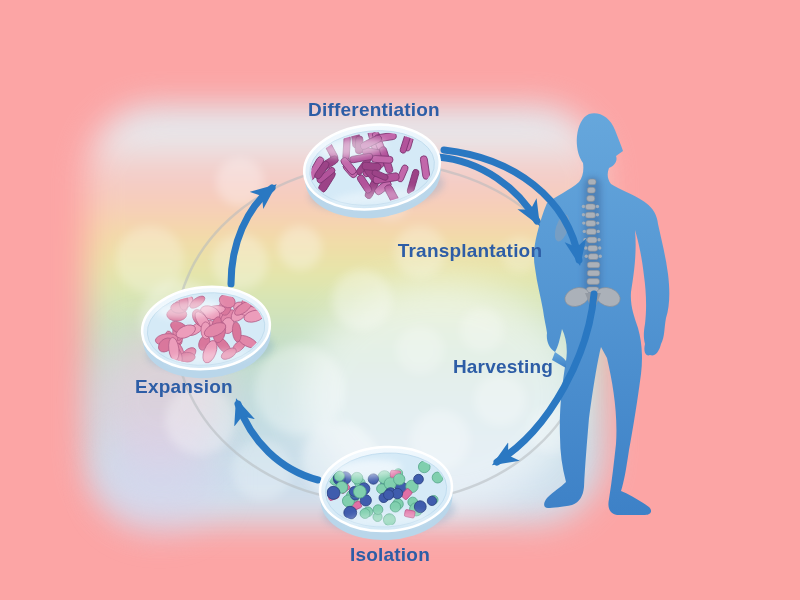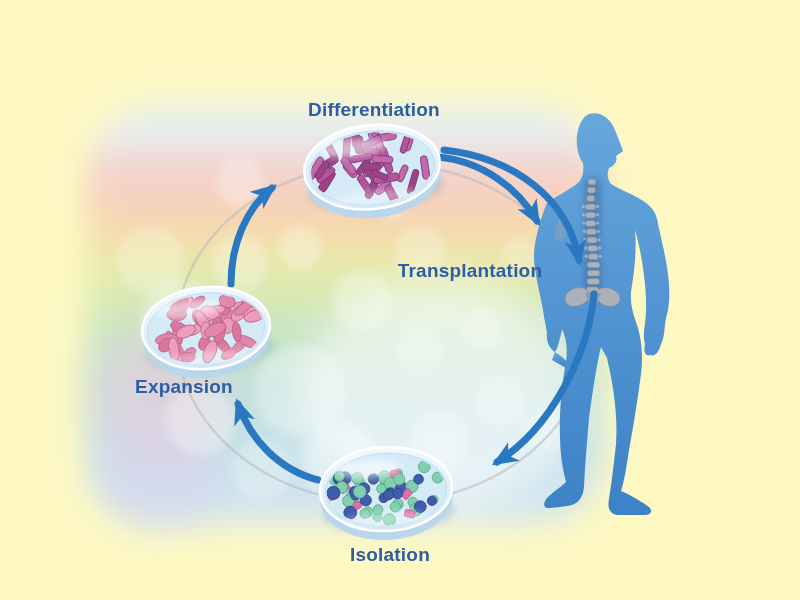--- a/index.html
+++ b/index.html
@@ -1,16 +1,16 @@
 <!DOCTYPE html>
 <html style="--label-color: #2d5da6;"><head>
 <meta charset="utf-8">
 <style>
   html,body{margin:0;padding:0;background:#ffffff;}
-  .stage{position:relative;width:800px;height:600px;overflow:hidden;background:#fef9c3;
+  .stage{position:relative;width:800px;height:600px;overflow:hidden;background:#fca5a5;
          font-family:"Liberation Sans",sans-serif;}
   .bg{position:absolute;left:86px;top:106px;width:518px;height:418px;border-radius:70px;
       filter:blur(16px);opacity:.95;
       background:linear-gradient(180deg,
         #dcedf4 0%, #e8eef2 7%,
         #f5cdc9 16%, #f6cfc2 22%,
         #f7d6ae 28%, #f0e3a6 34%,
         #e3ecac 41%, #cfe7bc 49%,
         #c3e3c9 57%, #bfe0da 66%,
         #c2e1e8 76%, #c9e2f0 88%, #d3e5f3 100%);}
@@ -286,16 +286,17 @@
           <circle cx="-9.060129782818258" cy="20.184117550570516" r="4.8537562396377325" fill="#80cfae" stroke="#56a78b" stroke-width="0.8"></circle>
           <circle cx="13.718777871206402" cy="-8.93575669163838" r="5.654086676985026" fill="#80cfae" stroke="#56a78b" stroke-width="0.8"></circle>
           <circle cx="-26.279423963092267" cy="1.3358417852036655" r="6.359025804139674" fill="#80cfae" stroke="#56a78b" stroke-width="0.8"></circle>
         </g>
         <ellipse cx="-16.5" cy="-21" rx="33" ry="9.24" fill="#ffffff" opacity="0.55" filter="url(#soft)"></ellipse>
         <ellipse cx="0" cy="30.24" rx="42.9" ry="6.72" fill="#ffffff" opacity="0.35" filter="url(#soft)"></ellipse>
       </g>
     </svg>
 
   <div class="lbl" style="left:374px;top:110px;">Differentiation</div>
-  <div class="lbl" style="left:470px;top:251px;margin-top:20px;">Transplantation</div>
+  <div class="lbl" style="left:470px;top:251px;">Transplantation</div>
+  <div class="lbl" style="left:503px;top:367px;">Harvesting</div>
   <div class="lbl" style="left:390px;top:555px;">Isolation</div>
   <div class="lbl" style="left:184px;top:387px;">Expansion</div>
 </div>
 
 </body></html>

